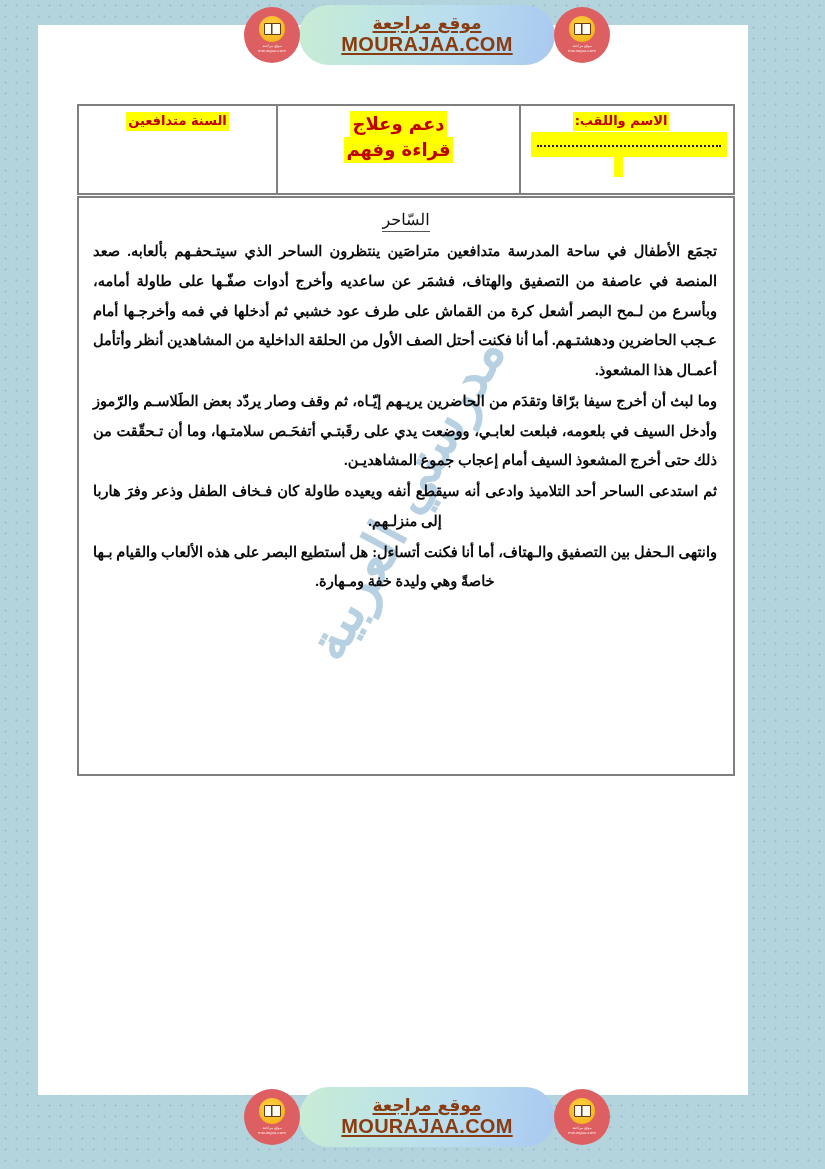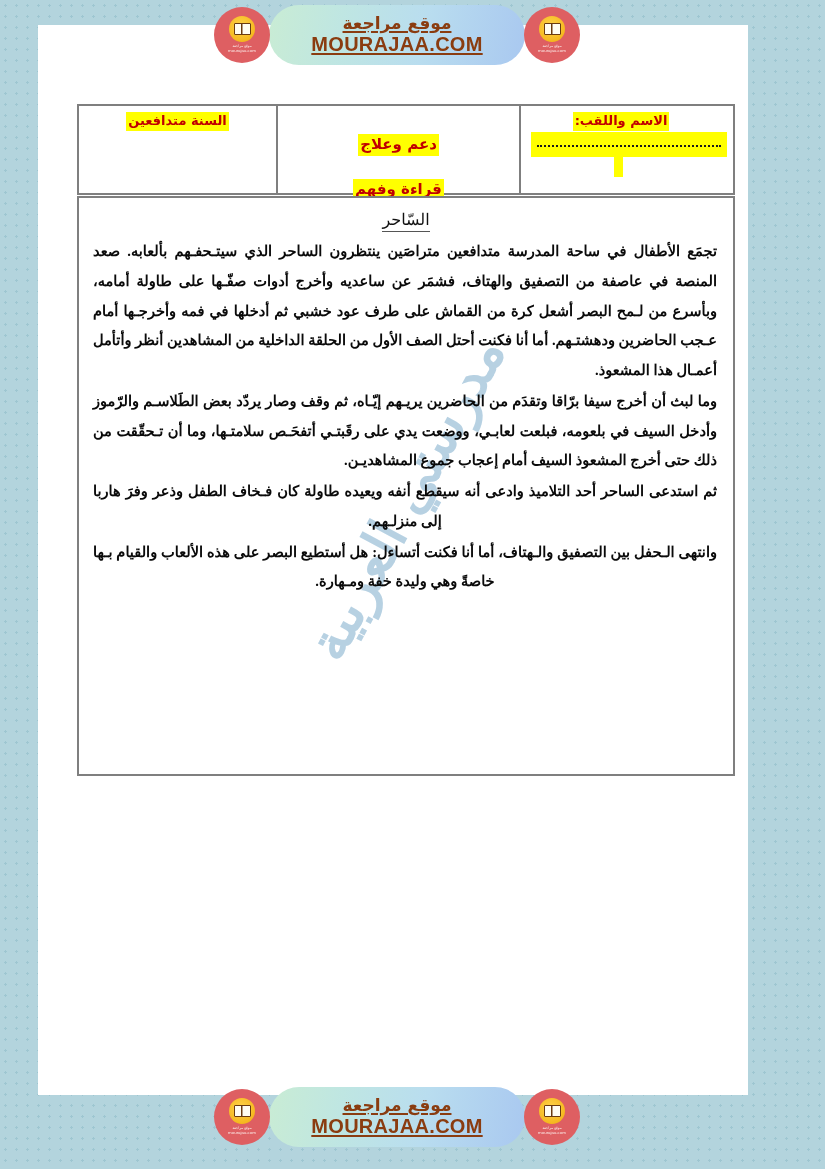--- a/index.html
+++ b/index.html
@@ -23,21 +23,21 @@
     left: 38px;
     top: 25px;
     width: 710px;
     height: 1070px;
     background: #ffffff;
   }
 
   
   .banner {
     position: absolute;
-    left: 212px;
+    left: 242px;
     width: 370px;
     height: 68px;
   }
   .banner-top { top: 1px; }
   .banner-bottom { top: 1083px; }
 
   .banner-pill {
     position: absolute;
     left: 57px;
     top: 4px;
@@ -155,21 +155,21 @@
     font-weight: bold;
     font-size: 13px;
     display: inline-block;
     padding: 0 2px;
     line-height: 1.45;
   }
   .cell-year .center-wrap,
   .cell-subject .center-wrap {
     text-align: center;
   }
-  .cell-subject .hl { font-size: 15px; margin-top: 23px; }
+  .cell-subject .hl { font-size: 18px; }
 
   .name-label {
     text-align: center;
     padding-right: 12px;
   }
   .name-dots {
     margin: 1px 6px 0 10px;
     background: #ffff00;
     height: 25px;
     position: relative;

